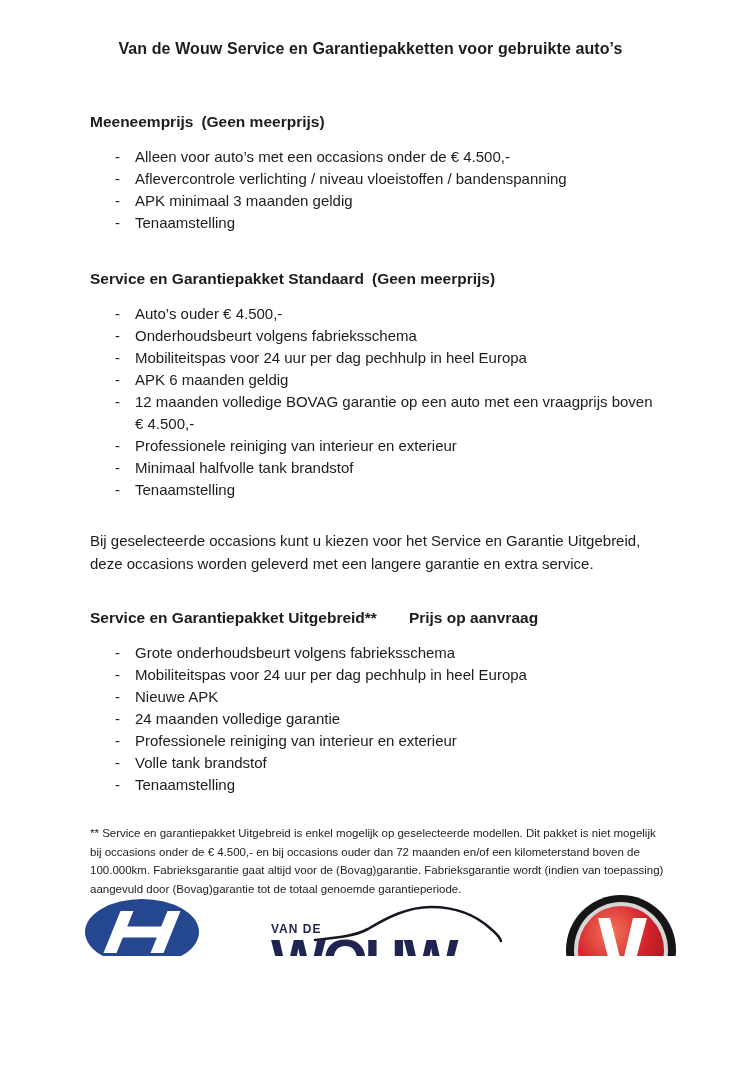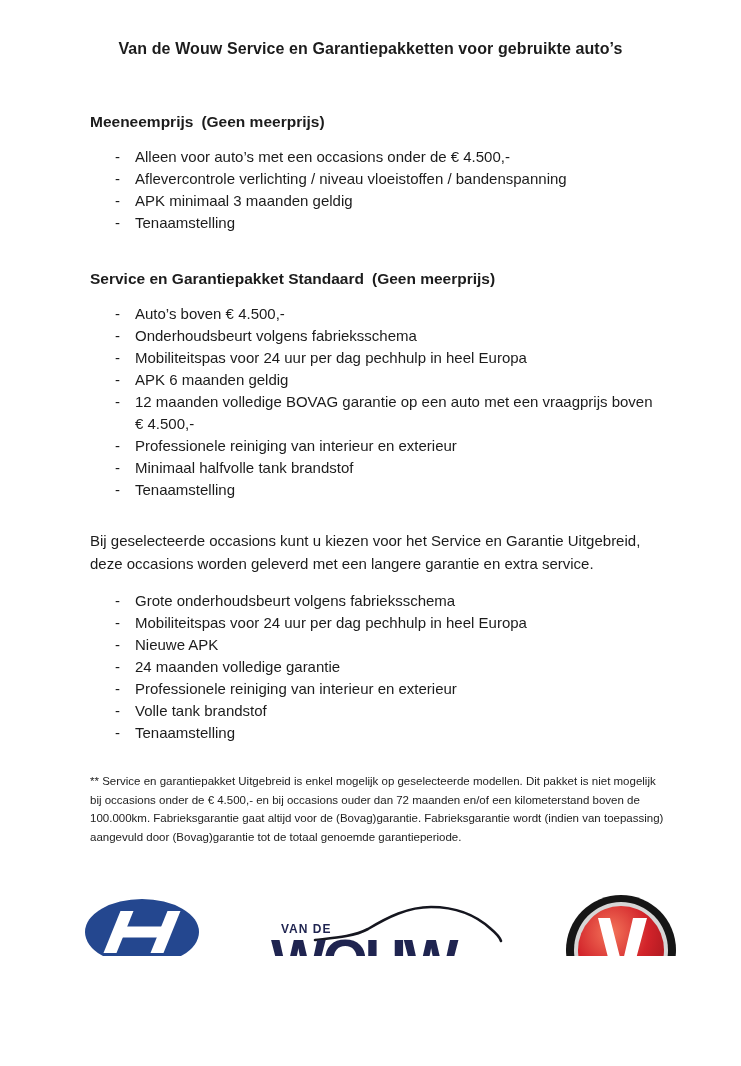--- a/index.html
+++ b/index.html
@@ -101,21 +101,20 @@
     font-size: 28px;
     font-weight: bold;
     color: #14532d;
     line-height: 1.1;
   }
 
   
   .logo-wouw { width: 235px; position: relative; padding-top: 30px; }
   .wouw-car { position: absolute; top: 8px; left: 42px; }
   .wouw-top {
-    margin-left: 10px;
     font-size: 12px;
     font-weight: bold;
     letter-spacing: 1px;
     color: #1f2450;
     line-height: 1;
     position: relative; z-index: 2;
   }
   .wouw-name {
     margin-top: -3px;
     font-size: 58px;
@@ -175,21 +174,21 @@
     </section>
 
     <section class="sec-2">
       <h2 class="sec-head">
         <span>Service en Garantiepakket Standaard</span>
         <span class="price-near">(Geen meerprijs)</span>
       </h2>
       <ul class="bullets">
         <li>
             <span class="dash">-</span>
-            <span class="btxt">Auto’s boven € 4.500,-</span>
+            <span class="btxt">Auto’s ouder € 4.500,-</span>
           </li>
         <li>
             <span class="dash">-</span>
             <span class="btxt">Onderhoudsbeurt volgens fabrieksschema</span>
           </li>
         <li>
             <span class="dash">-</span>
             <span class="btxt">Mobiliteitspas voor 24 uur per dag pechhulp in heel Europa</span>
           </li>
         <li>
@@ -211,20 +210,24 @@
         <li>
             <span class="dash">-</span>
             <span class="btxt">Tenaamstelling</span>
           </li>
       </ul>
     </section>
 
     <p class="intro">Bij geselecteerde occasions kunt u kiezen voor het Service en Garantie Uitgebreid, deze occasions worden geleverd met een langere garantie en extra service.</p>
 
     <section class="sec-3">
+      <h2 class="sec-head">
+        <span>Service en Garantiepakket Uitgebreid**</span>
+        <span class="price-far">Prijs op aanvraag</span>
+      </h2>
       <ul class="bullets">
         <li>
             <span class="dash">-</span>
             <span class="btxt">Grote onderhoudsbeurt volgens fabrieksschema</span>
           </li>
         <li>
             <span class="dash">-</span>
             <span class="btxt">Mobiliteitspas voor 24 uur per dag pechhulp in heel Europa</span>
           </li>
         <li>

